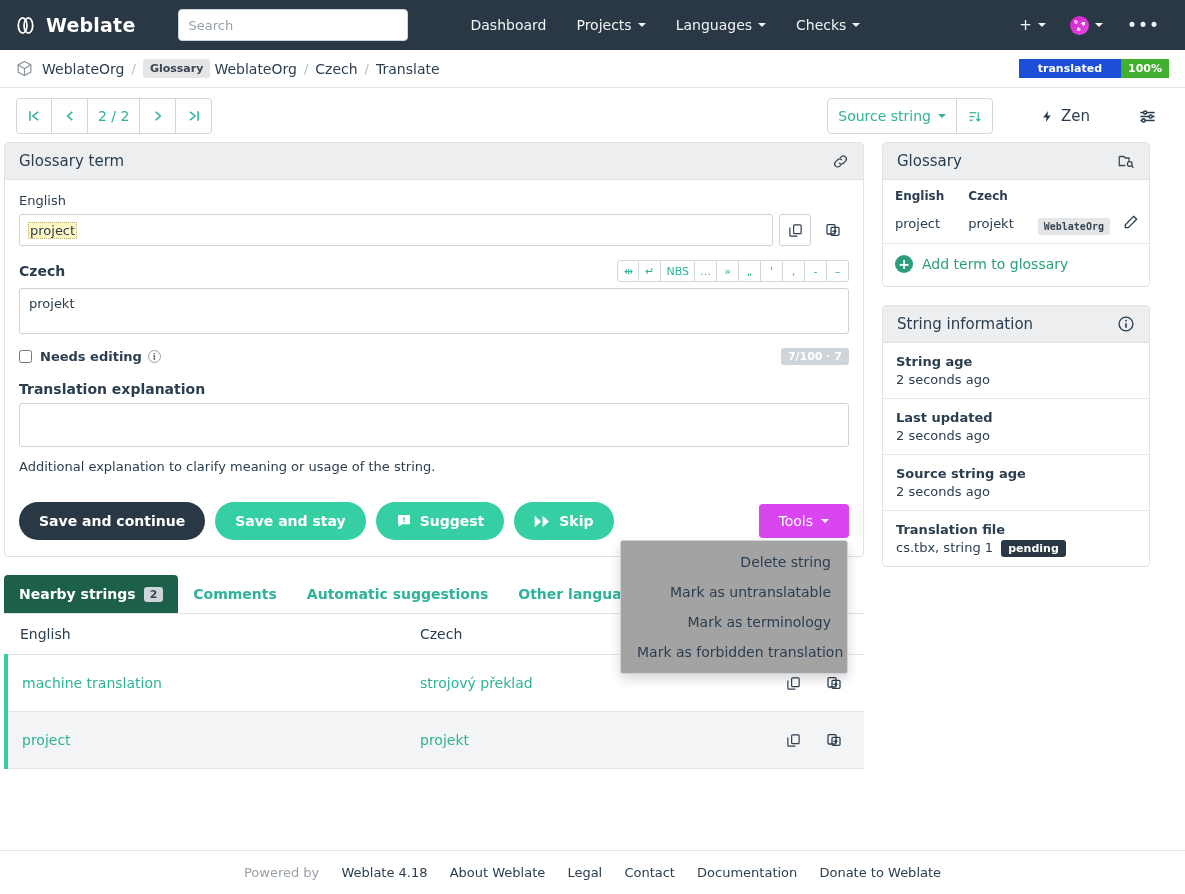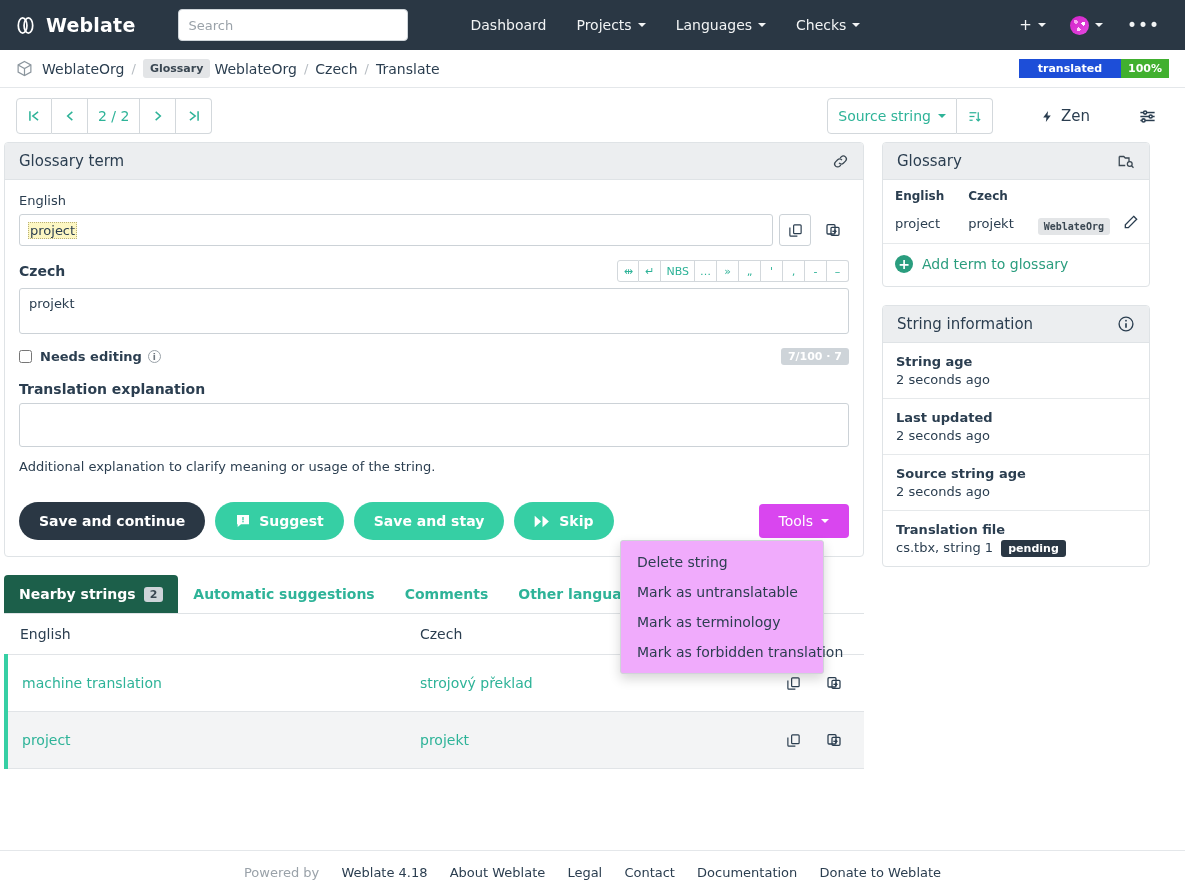--- a/index.html
+++ b/index.html
@@ -173,23 +173,23 @@
   .btn {
     border: none; border-radius: 22px; padding: 0 20px; height: 38px;
     font-size: 14px; font-weight: 700; cursor: pointer; font-family: inherit;
     display: inline-flex; align-items: center; justify-content: center; gap: 8px;
   }
   .btn-dark { background: #2a3744; color: #fff; }
   .btn-teal { background: #36cfa4; color: #fff; }
   .btn-black { background: #d946ef; color: #fff; border-radius: 4px; height: 34px; margin-left: auto; font-weight: 400; }
 
   .dropdown-menu {
-    position: absolute; top: 38px; left: 601px; width: 204px;
-    background: #f0abfc; border: 1px solid #d0d4d8; border-radius: 3px;
-    box-shadow: 0 5px 12px rgba(0,0,0,.16); padding: 6px 0; z-index: 30;
+    position: absolute; top: 38px; left: 601px; width: 228px;
+    background: #a3a3a3; border: 1px solid #d0d4d8; border-radius: 3px;
+    box-shadow: 0 5px 12px rgba(0,0,0,.16); padding: 6px 0; z-index: 30; text-align: right;
   }
   .dropdown-menu .mi {
     padding: 7px 16px; font-size: 14px; color: #2b3e50; cursor: pointer; white-space: nowrap;
   }
 
   
   .tabs { display: flex; align-items: flex-end; border-bottom: 1px solid #dfe3e6; margin-top: 14px; }
   .tab {
     padding: 11px 15px; font-size: 14px; color: #2eb398; cursor: pointer; font-weight: 700;
     display: flex; align-items: center; gap: 8px;
@@ -449,31 +449,31 @@
           <span class="info-i">i</span>
           <span class="char-count">7/100 · 7</span>
         </div>
 
         <span class="expl-label">Translation explanation</span>
         <textarea class="expl-area" style=""></textarea>
         <div class="expl-help">Additional explanation to clarify meaning or usage of the string.</div>
 
         <div class="actions">
           <button class="btn btn-dark">Save and continue</button>
+          <button class="btn btn-teal">Save and stay</button>
           <button class="btn btn-teal">
             <span>
               <svg width="16" height="16" viewBox="0 0 24 24" fill="#fff">
                   <path d="M3 3h18v14H9l-5 4v-4H3z"></path>
                   <rect x="11" y="6" width="2" height="5" fill="#36cfa4"></rect>
                   <rect x="11" y="12" width="2" height="2" fill="#36cfa4"></rect>
                 </svg>
             </span>
             <span>Suggest</span>
           </button>
-          <button class="btn btn-teal">Save and stay</button>
           <button class="btn btn-teal">
             <span>
               <svg width="17" height="13" viewBox="0 0 24 18" fill="#fff">
                   <path d="M1 1l9 8-9 8z"></path>
                   <path d="M12 1l9 8-9 8z"></path>
                 </svg>
             </span>
             <span>Skip</span>
           </button>
           <button class="btn btn-black">
@@ -490,24 +490,24 @@
         </div>
       </div>
     </div>
 
     <div class="tabs">
       <div class="tab active">
         <span>Nearby strings</span>
         <span class="tab-badge">2</span>
       </div>
       <div class="tab">
+        <span>Comments</span>
+      </div>
+      <div class="tab">
         <span>Automatic suggestions</span>
-      </div>
-      <div class="tab">
-        <span>Comments</span>
       </div>
       <div class="tab">
         <span>Other languages</span>
       </div>
     </div>
 
     <table class="nearby-table">
       <thead>
         <tr>
           <th class="col-en">English</th>

